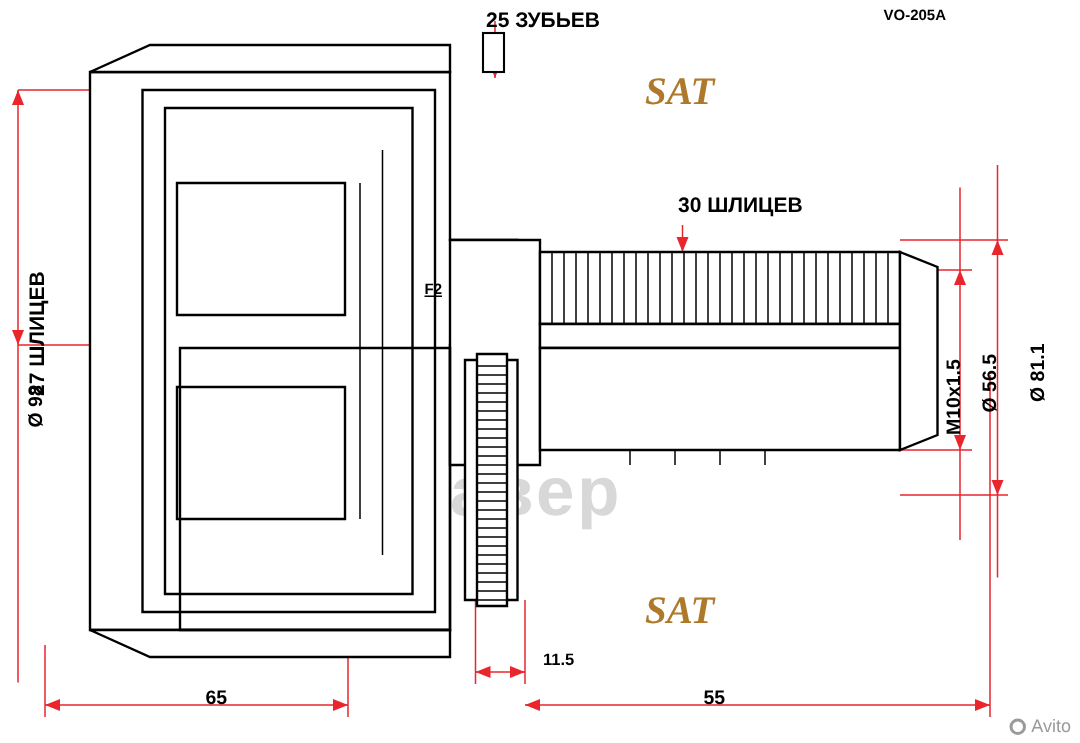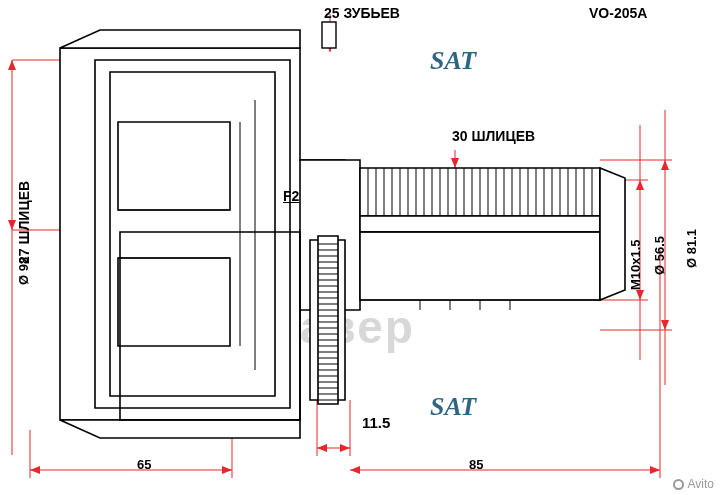--- a/index.html
+++ b/index.html
@@ -24,21 +24,21 @@
   .wm{
     position:absolute;
     color:#d8d8d8;
     font-family:"Liberation Sans", sans-serif;
     font-weight:700;
     letter-spacing:2px;
     user-select:none;
   }
   .sat{
     position:absolute;
-    color:#0c4a6e;
+    color:#a16207;
     font-style:italic;
     font-weight:700;
     font-family:"Liberation Serif", serif;
     user-select:none;
     text-align:right;
   }
   .avito{
     position:absolute;
     right:6px;bottom:4px;
     display:flex;align-items:center;gap:4px;
@@ -225,33 +225,33 @@
       <line x1="360" y1="300" x2="600" y2="300"></line>
       <line x1="360" y1="232" x2="600" y2="232"></line>
       <line x1="420" y1="300" x2="420" y2="310"></line>
       <line x1="450" y1="300" x2="450" y2="310"></line>
       <line x1="480" y1="300" x2="480" y2="310"></line>
       <line x1="510" y1="300" x2="510" y2="310"></line>
     </g>
   </svg>
 
   <div class="lbl" style="left:324px;top:5px;font-size:14px;">25 ЗУБЬЕВ</div>
-  <div class="lbl" style="left:589px;top:5px;font-size:14px;">VO-205A</div>
+  <div class="lbl" style="left:589px;top:5px;font-size:10px;">VO-205A</div>
   <div class="lbl" style="left:452px;top:128px;font-size:14px;">30 ШЛИЦЕВ</div>
-  <div class="lbl" style="left:283px;top:188px;font-size:14px;text-decoration:underline;">F2</div>
+  <div class="lbl" style="left:283px;top:188px;font-size:10px;text-decoration:underline;">F2</div>
 
   <div class="lbl vert" style="left:16px;top:264px;font-size:14px;">27 ШЛИЦЕВ</div>
   <div class="lbl vert" style="left:16px;top:285px;font-size:13px;">Ø 98</div>
 
   <div class="lbl vert" style="left:628px;top:290px;font-size:13px;">M10x1.5</div>
   <div class="lbl vert" style="left:652px;top:275px;font-size:13px;">Ø 56.5</div>
   <div class="lbl vert" style="left:684px;top:268px;font-size:13px;">Ø 81.1</div>
 
-  <div class="lbl" style="left:362px;top:414px;font-size:15px;">11.5</div>
+  <div class="lbl" style="left:362px;top:434px;font-size:11px;">11.5</div>
   <div class="lbl" style="left:119px;top:457px;font-size:13px;margin-left:18px;">65</div>
-  <div class="lbl" style="left:469px;top:457px;font-size:13px;">85</div>
+  <div class="lbl" style="left:469px;top:457px;font-size:13px;">55</div>
 
   <div class="avito">
     <span class="dot"></span>
     <span>Avito</span>
   </div>
 
 </div>
 
 </body></html>

